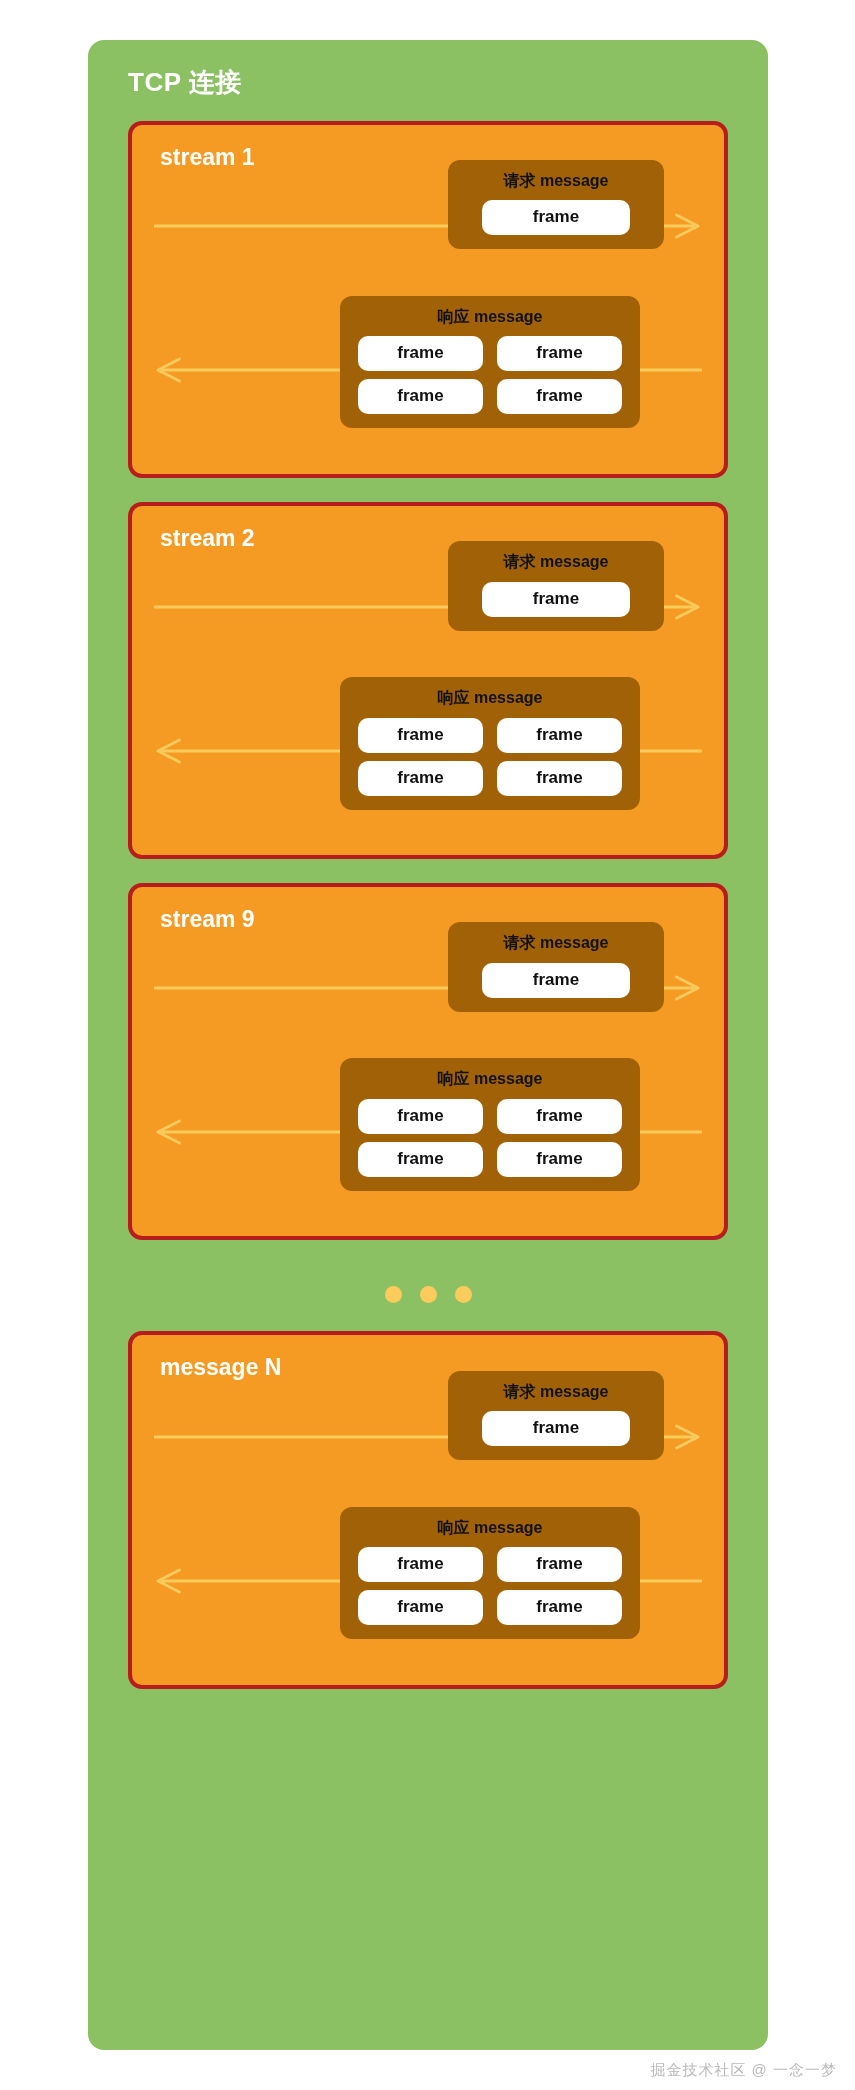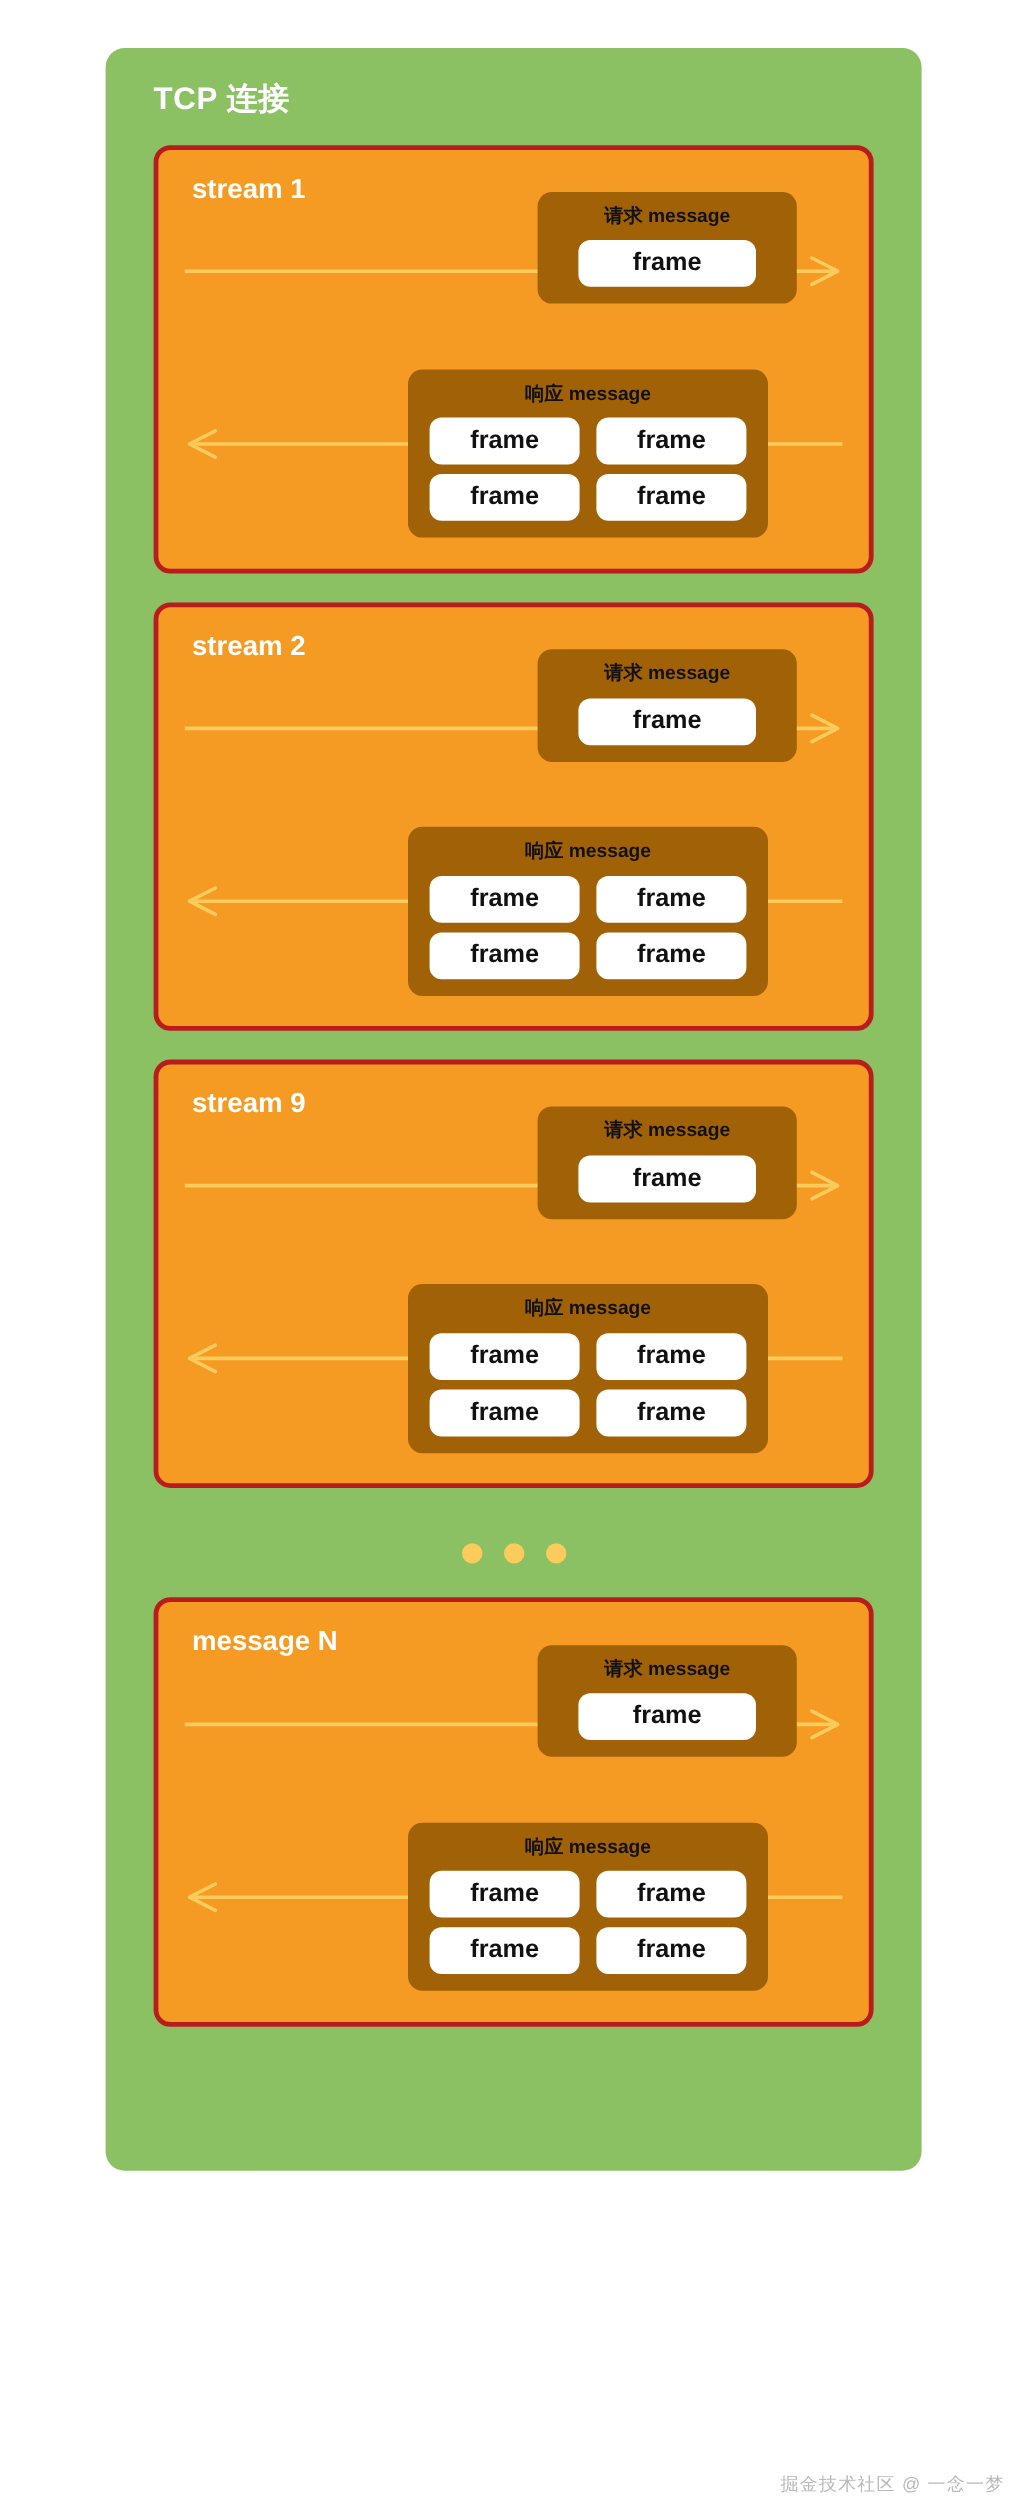--- a/index.html
+++ b/index.html
@@ -14,21 +14,21 @@
     position: relative;
     overflow: hidden;
   }
 
   
   #tcp-panel {
     position: absolute;
     left: 88px;
     top: 40px;
     width: 680px;
-    height: 1769px;
+    height: 2010px;
     background: #8cc163;
     border-radius: 16px;
     box-sizing: border-box;
     padding: 22px 0 0 0;
   }
 
   #tcp-title {
     color: #ffffff;
     font-size: 26px;
     font-weight: bold;
@@ -87,37 +87,37 @@
     padding: 12px 18px 14px 18px;
     text-align: center;
   }
   .msg-request {
     right: 60px;
     top: 8px;
     width: 216px;
   }
   .msg-response {
     right: 84px;
-    top: 12px;
+    top: 0px;
     width: 300px;
   }
   .msg-label {
     color: #111111;
     font-size: 16px;
     font-weight: bold;
     line-height: 1.15;
     margin-bottom: 10px;
     white-space: nowrap;
   }
 
   .frame-pill {
     background: #ffffff;
     border-radius: 10px;
     color: #111111;
-    font-size: 21px;
+    font-size: 17px;
     font-weight: bold;
     padding: 7px 0 8px 0;
     text-align: center;
     box-sizing: border-box;
   }
   .msg-request .frame-pill { width: 148px; margin: 0 auto; }
 
   .frame-grid {
     display: grid;
     grid-template-columns: 1fr 1fr;

